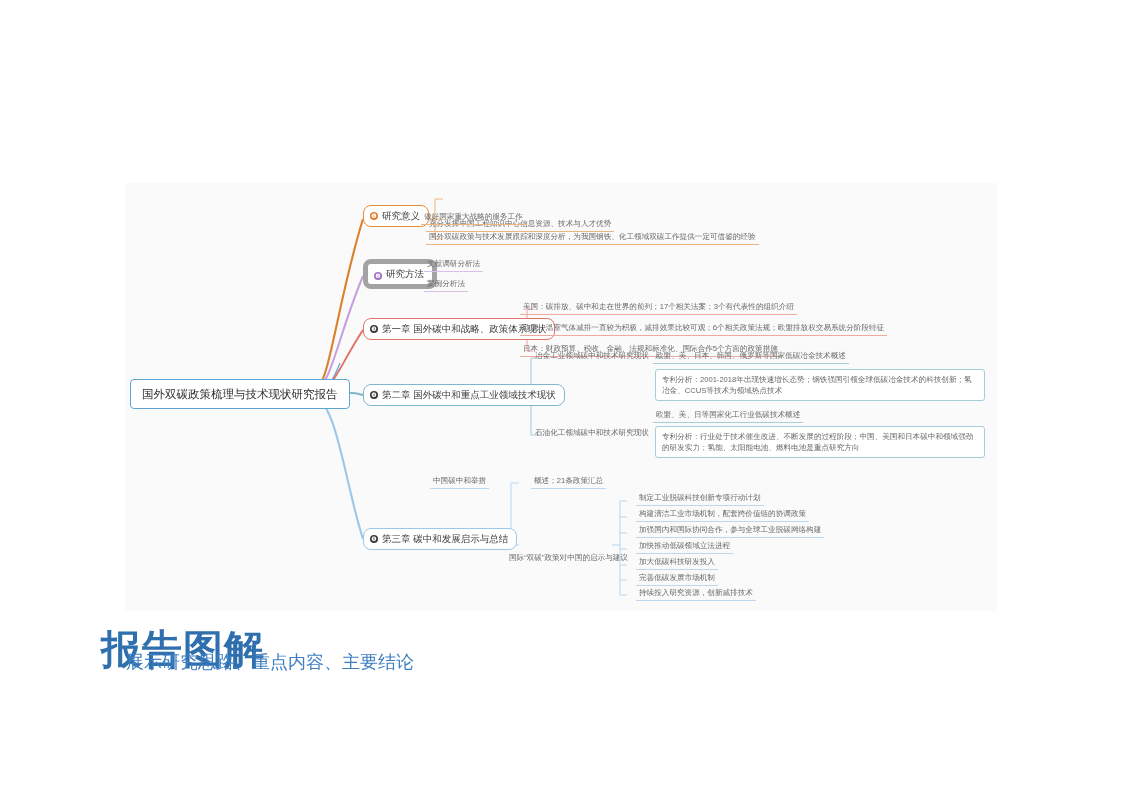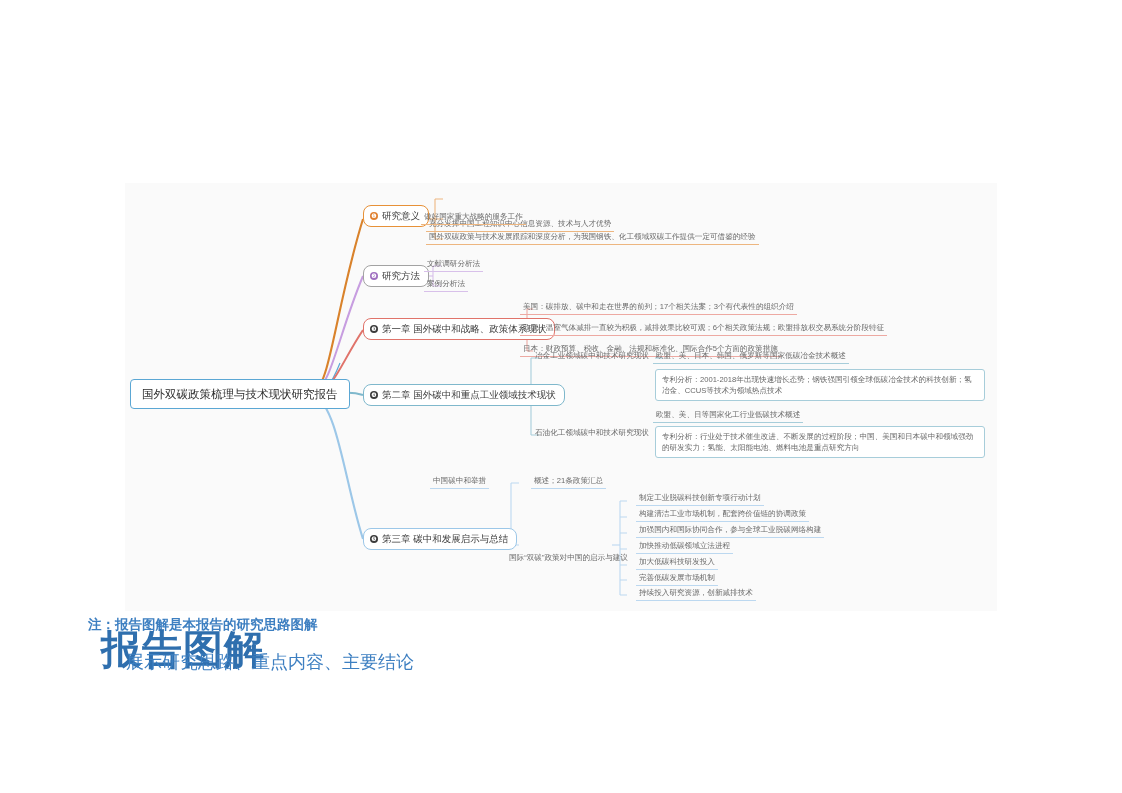--- a/index.html
+++ b/index.html
@@ -69,21 +69,21 @@
     border-radius: 50%;
     color: #fff;
     font-size: 6px;
     line-height: 8px;
     text-align: center;
     flex: 0 0 auto;
   }
 
   .n-yiyi     { left: 238px; top: 22px;  border: 1px solid #e79138; }
   .n-yiyi .bullet     { background: #e08030; }
-  .n-fangfa   { left: 238px; top: 82px;  border: 1px solid #a3a3a3; }
+  .n-fangfa   { left: 238px; top: 76px;  border: 5px solid #a3a3a3; align-items: flex-end; }
   .n-fangfa .bullet   { background: #9f6fc0; }
   .n-ch1      { left: 238px; top: 135px; border: 1px solid #e0736a; }
   .n-ch1 .bullet      { background: #3b3b3b; }
   .n-ch2      { left: 238px; top: 201px; border: 1px solid #7fb8cc; }
   .n-ch2 .bullet      { background: #3b3b3b; }
   .n-ch3      { left: 238px; top: 345px; border: 1px solid #9cc7e8; }
   .n-ch3 .bullet      { background: #3b3b3b; }
 
   
   .leaf {
@@ -253,16 +253,15 @@
   <div class="node leaf leaf-u u-blue" style="left:495px; top:324px;">构建清洁工业市场机制，配套跨价值链的协调政策</div>
   <div class="node leaf leaf-u u-blue" style="left:495px; top:340px;">加强国内和国际协同合作，参与全球工业脱碳网络构建</div>
   <div class="node leaf leaf-u u-blue" style="left:495px; top:356px;">加快推动低碳领域立法进程</div>
   <div class="node leaf leaf-u u-blue" style="left:495px; top:372px;">加大低碳科技研发投入</div>
   <div class="node leaf leaf-u u-blue" style="left:495px; top:388px;">完善低碳发展市场机制</div>
   <div class="node leaf leaf-u u-blue" style="left:495px; top:403px;">持续投入研究资源，创新减排技术</div>
 
 </div>
 
 <div id="caption-block">
-  <div id="caption-note">注：报告图解是本报告的研究思路图解</div>
   <div id="caption-bg-title">报告图解</div>
   <div id="caption-sub">展示研究思路、重点内容、主要结论</div>
 </div>
 
 </body></html>

